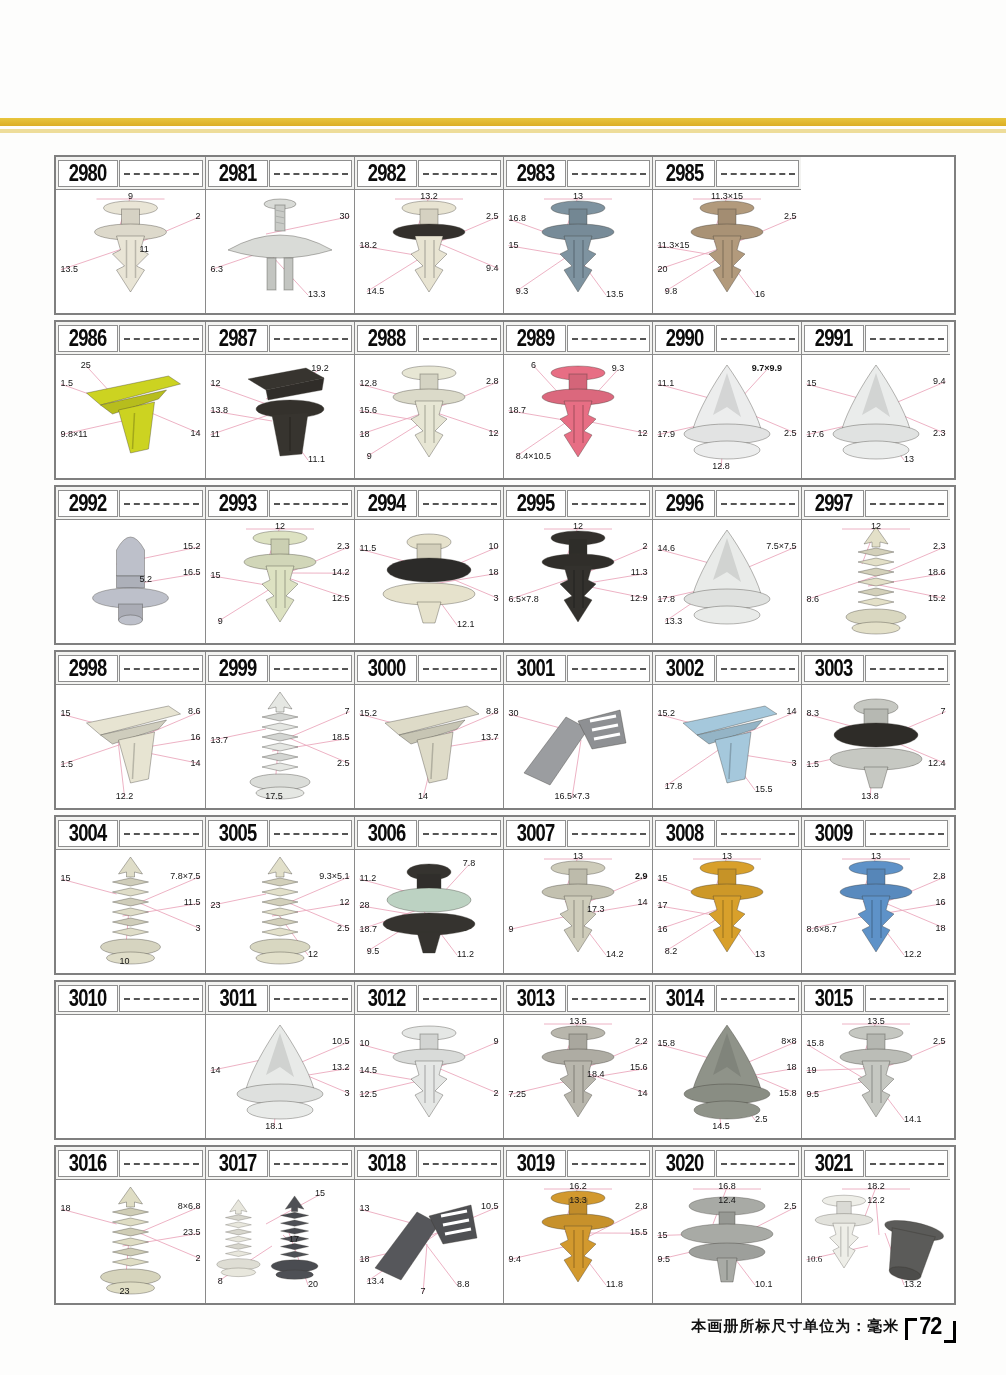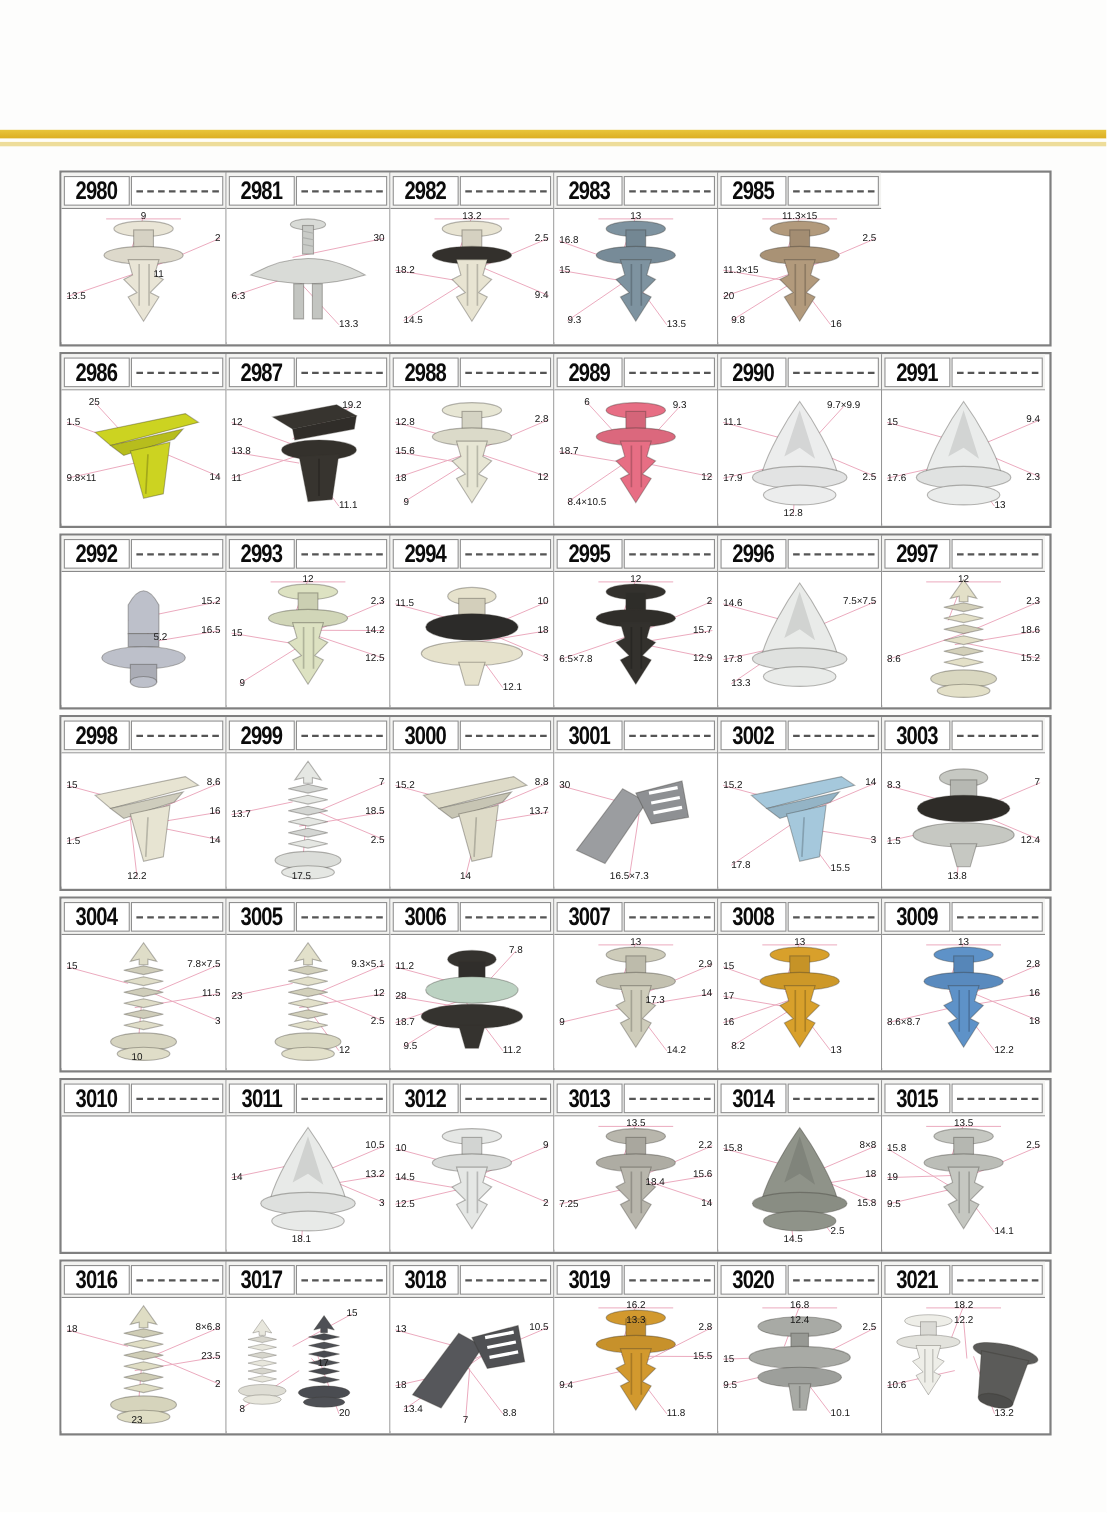--- a/index.html
+++ b/index.html
@@ -354,21 +354,21 @@
               <line x1="143.6" y1="78.6" x2="83" y2="53" stroke="#eba9bd" stroke-width="0.9"></line>
               <line x1="68.1" y1="112.5" x2="72" y2="64" stroke="#eba9bd" stroke-width="0.9"></line>
               <g transform="translate(4,2)">
   <path d="M70 8 C57 26 41 54 36 72 L104 72 C99 54 83 26 70 8 Z" fill="#eceded" stroke="rgba(55,52,45,0.35)"></path>
   <path d="M70 16 L56 58 L70 50 L84 60 Z" fill="rgb(212,213,213)"></path>
   <ellipse cx="70" cy="77" rx="43" ry="10" fill="rgb(226,227,227)" stroke="rgba(55,52,45,0.35)"></ellipse>
   <ellipse cx="70" cy="93" rx="33" ry="9" fill="#eceded" stroke="rgba(55,52,45,0.35)"></ellipse>
               </g>
             </svg>
             <div class="dim" style="top: 19%; left: 3%;">11.1</div>
-            <div class="dim" style="top: 7%; left: 77%; transform: translateX(-50%);">9.7×9.9</div>
+            <div class="dim" style="top: 7%; left: 77%; transform: translateX(-50%); font-weight: bold;">9.7×9.9</div>
             <div class="dim" style="top: 61%; left: 3%;">17.9</div>
             <div class="dim" style="top: 60%; right: 3%;">2.5</div>
             <div class="dim" style="top: 88%; left: 46%; transform: translateX(-50%);">12.8</div>
           </div>
         </div>
         <div class="cell">
           <div class="cell-head">
             <div class="num-box">
               <span>2991</span>
             </div>
@@ -513,21 +513,21 @@
   <ellipse cx="70" cy="16" rx="27" ry="7" fill="#33312d" stroke="rgba(55,52,45,0.35)"></ellipse>
   <rect x="61" y="17" width="18" height="16" fill="rgb(46,45,41)" stroke="rgba(55,52,45,0.35)"></rect>
   <ellipse cx="70" cy="40" rx="36" ry="8" fill="rgb(48,46,42)" stroke="rgba(55,52,45,0.35)"></ellipse>
   <path d="M56 44 L84 44 L80 58 L88 62 L76 74 L84 78 L70 100 L56 78 L64 74 L52 62 L60 58 Z" fill="#33312d" stroke="rgba(55,52,45,0.35)"></path>
   <line x1="66" y1="48" x2="66" y2="86" stroke="rgb(40,39,36)" stroke-width="1.5"></line>
   <line x1="75" y1="48" x2="75" y2="86" stroke="rgb(40,39,36)" stroke-width="1.5"></line>
               </g>
             </svg>
             <div class="dim" style="top: 1%; left: 50%; transform: translateX(-50%);">12</div>
             <div class="dim" style="top: 17%; right: 3%;">2</div>
-            <div class="dim" style="top: 39%; right: 3%;">15.7</div>
+            <div class="dim" style="top: 39%; right: 3%;">11.3</div>
             <div class="dim" style="top: 61%; left: 3%;">6.5×7.8</div>
             <div class="dim" style="top: 60%; right: 3%;">12.9</div>
           </div>
         </div>
         <div class="cell">
           <div class="cell-head">
             <div class="num-box">
               <span>2996</span>
             </div>
             <div class="dash-box">
@@ -898,21 +898,21 @@
               <g transform="translate(4,2)">
   <ellipse cx="70" cy="16" rx="27" ry="7" fill="#ceccba" stroke="rgba(55,52,45,0.35)"></ellipse>
   <rect x="61" y="17" width="18" height="16" fill="rgb(189,187,171)" stroke="rgba(55,52,45,0.35)"></rect>
   <ellipse cx="70" cy="40" rx="36" ry="8" fill="rgb(195,193,176)" stroke="rgba(55,52,45,0.35)"></ellipse>
   <path d="M56 44 L84 44 L80 58 L88 62 L76 74 L84 78 L70 100 L56 78 L64 74 L52 62 L60 58 Z" fill="#ceccba" stroke="rgba(55,52,45,0.35)"></path>
   <line x1="66" y1="48" x2="66" y2="86" stroke="rgb(164,163,148)" stroke-width="1.5"></line>
   <line x1="75" y1="48" x2="75" y2="86" stroke="rgb(164,163,148)" stroke-width="1.5"></line>
               </g>
             </svg>
             <div class="dim" style="top: 1%; left: 50%; transform: translateX(-50%);">13</div>
-            <div class="dim" style="top: 17%; right: 3%;">2.9</div>
+            <div class="dim" style="top: 17%; right: 3%; font-weight: bold;">2.9</div>
             <div class="dim" style="top: 39%; right: 3%;">14</div>
             <div class="dim" style="top: 45%; left: 56%;">17.3</div>
             <div class="dim" style="top: 61%; left: 3%;">9</div>
             <div class="dim" style="top: 82%; left: 69%;">14.2</div>
           </div>
         </div>
         <div class="cell">
           <div class="cell-head">
             <div class="num-box">
               <span>3008</span>
@@ -1371,20 +1371,26 @@
                 </g>
   <g transform="translate(34,18) rotate(12 70 50)">
     <ellipse cx="70" cy="30" rx="30" ry="8" fill="#5b5b59" stroke="rgba(55,52,45,0.35)"></ellipse>
     <path d="M48 32 L92 32 L86 74 L54 74 Z" fill="#5b5b59" stroke="rgba(55,52,45,0.35)"></path>
     <ellipse cx="70" cy="74" rx="16" ry="6" fill="rgb(77,77,75)" stroke="rgba(55,52,45,0.35)"></ellipse>
   </g>
               </g>
             </svg>
             <div class="dim" style="top: 1%; left: 50%; transform: translateX(-50%);">18.2</div>
             <div class="dim" style="top: 12%; left: 50%; transform: translateX(-50%);">12.2</div>
-            <div class="dim" style="top: 61%; left: 3%;">10.6</div>
+            <div class="dim" style="top: 61%; left: 3%; font-family: Liberation Serif, serif;">10.6</div>
             <div class="dim" style="top: 82%; left: 69%;">13.2</div>
           </div>
         </div>
       </div>
     </div>
 
+  <div id="footer">
+    <span class="note">本画册所标尺寸单位为：毫米</span>
+    <span class="brk-o"></span>
+    <span id="page-num">72</span>
+    <span class="brk-c"></span>
+  </div>
 </div>
 
 </body></html>

